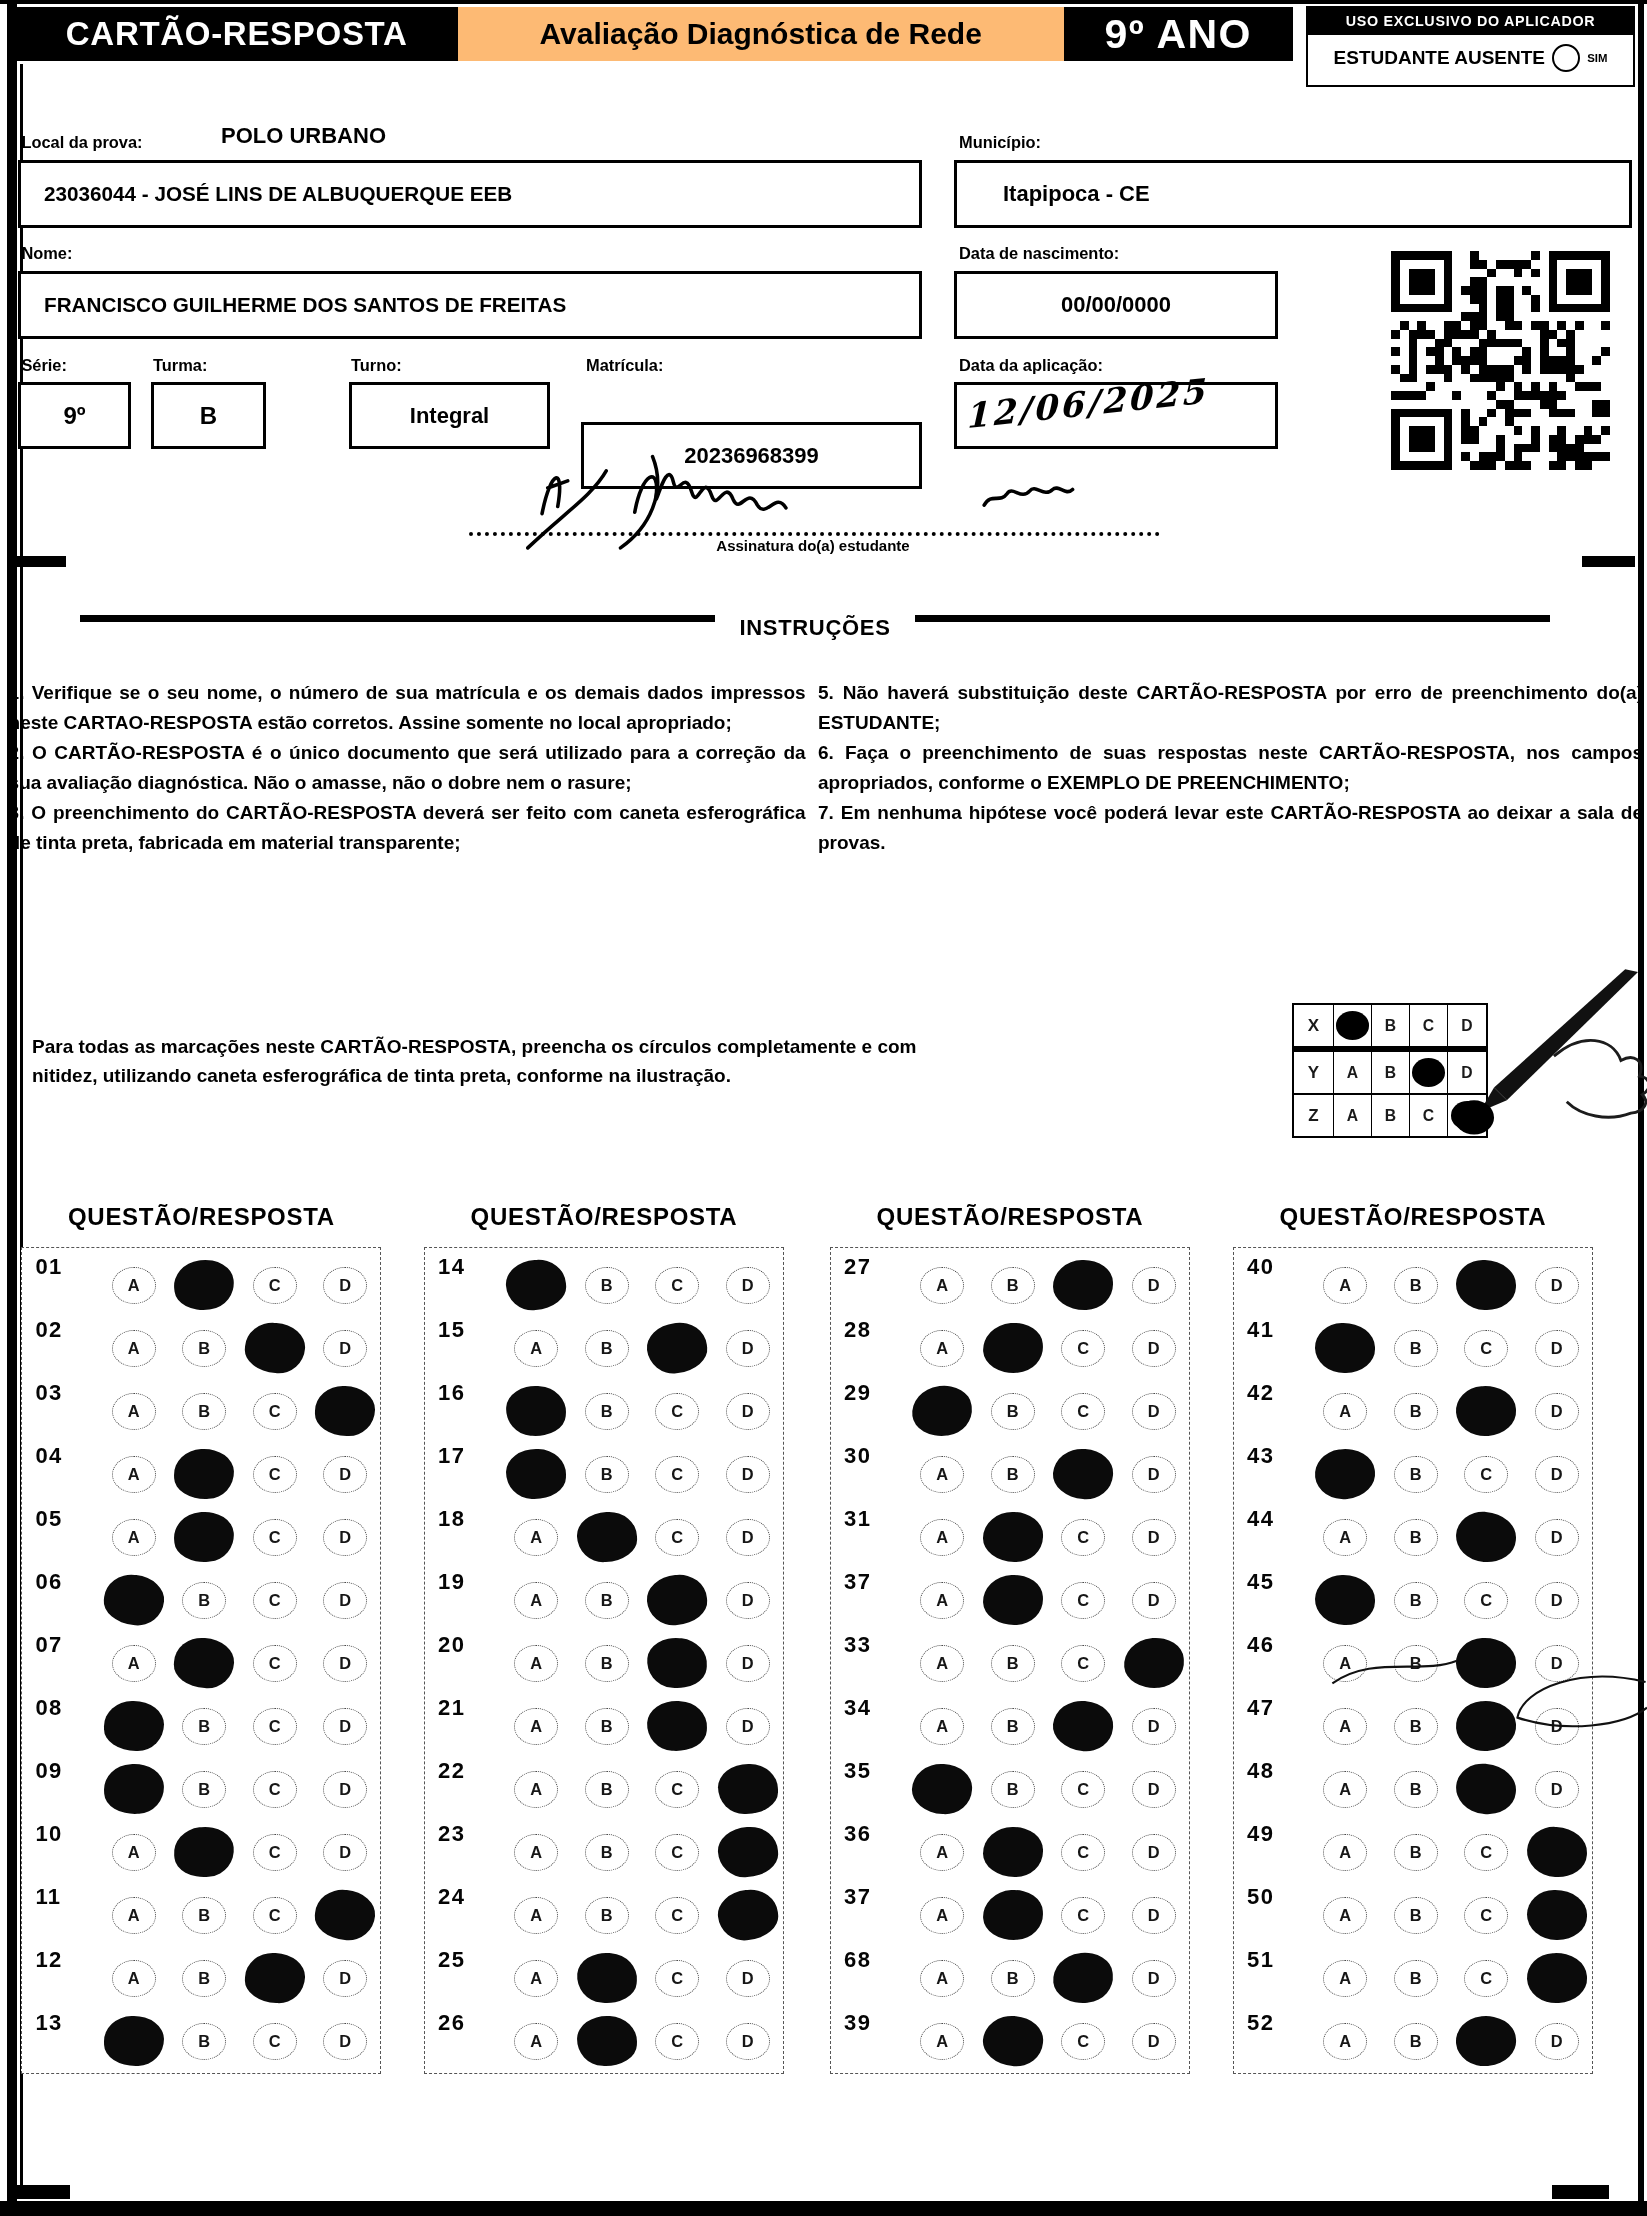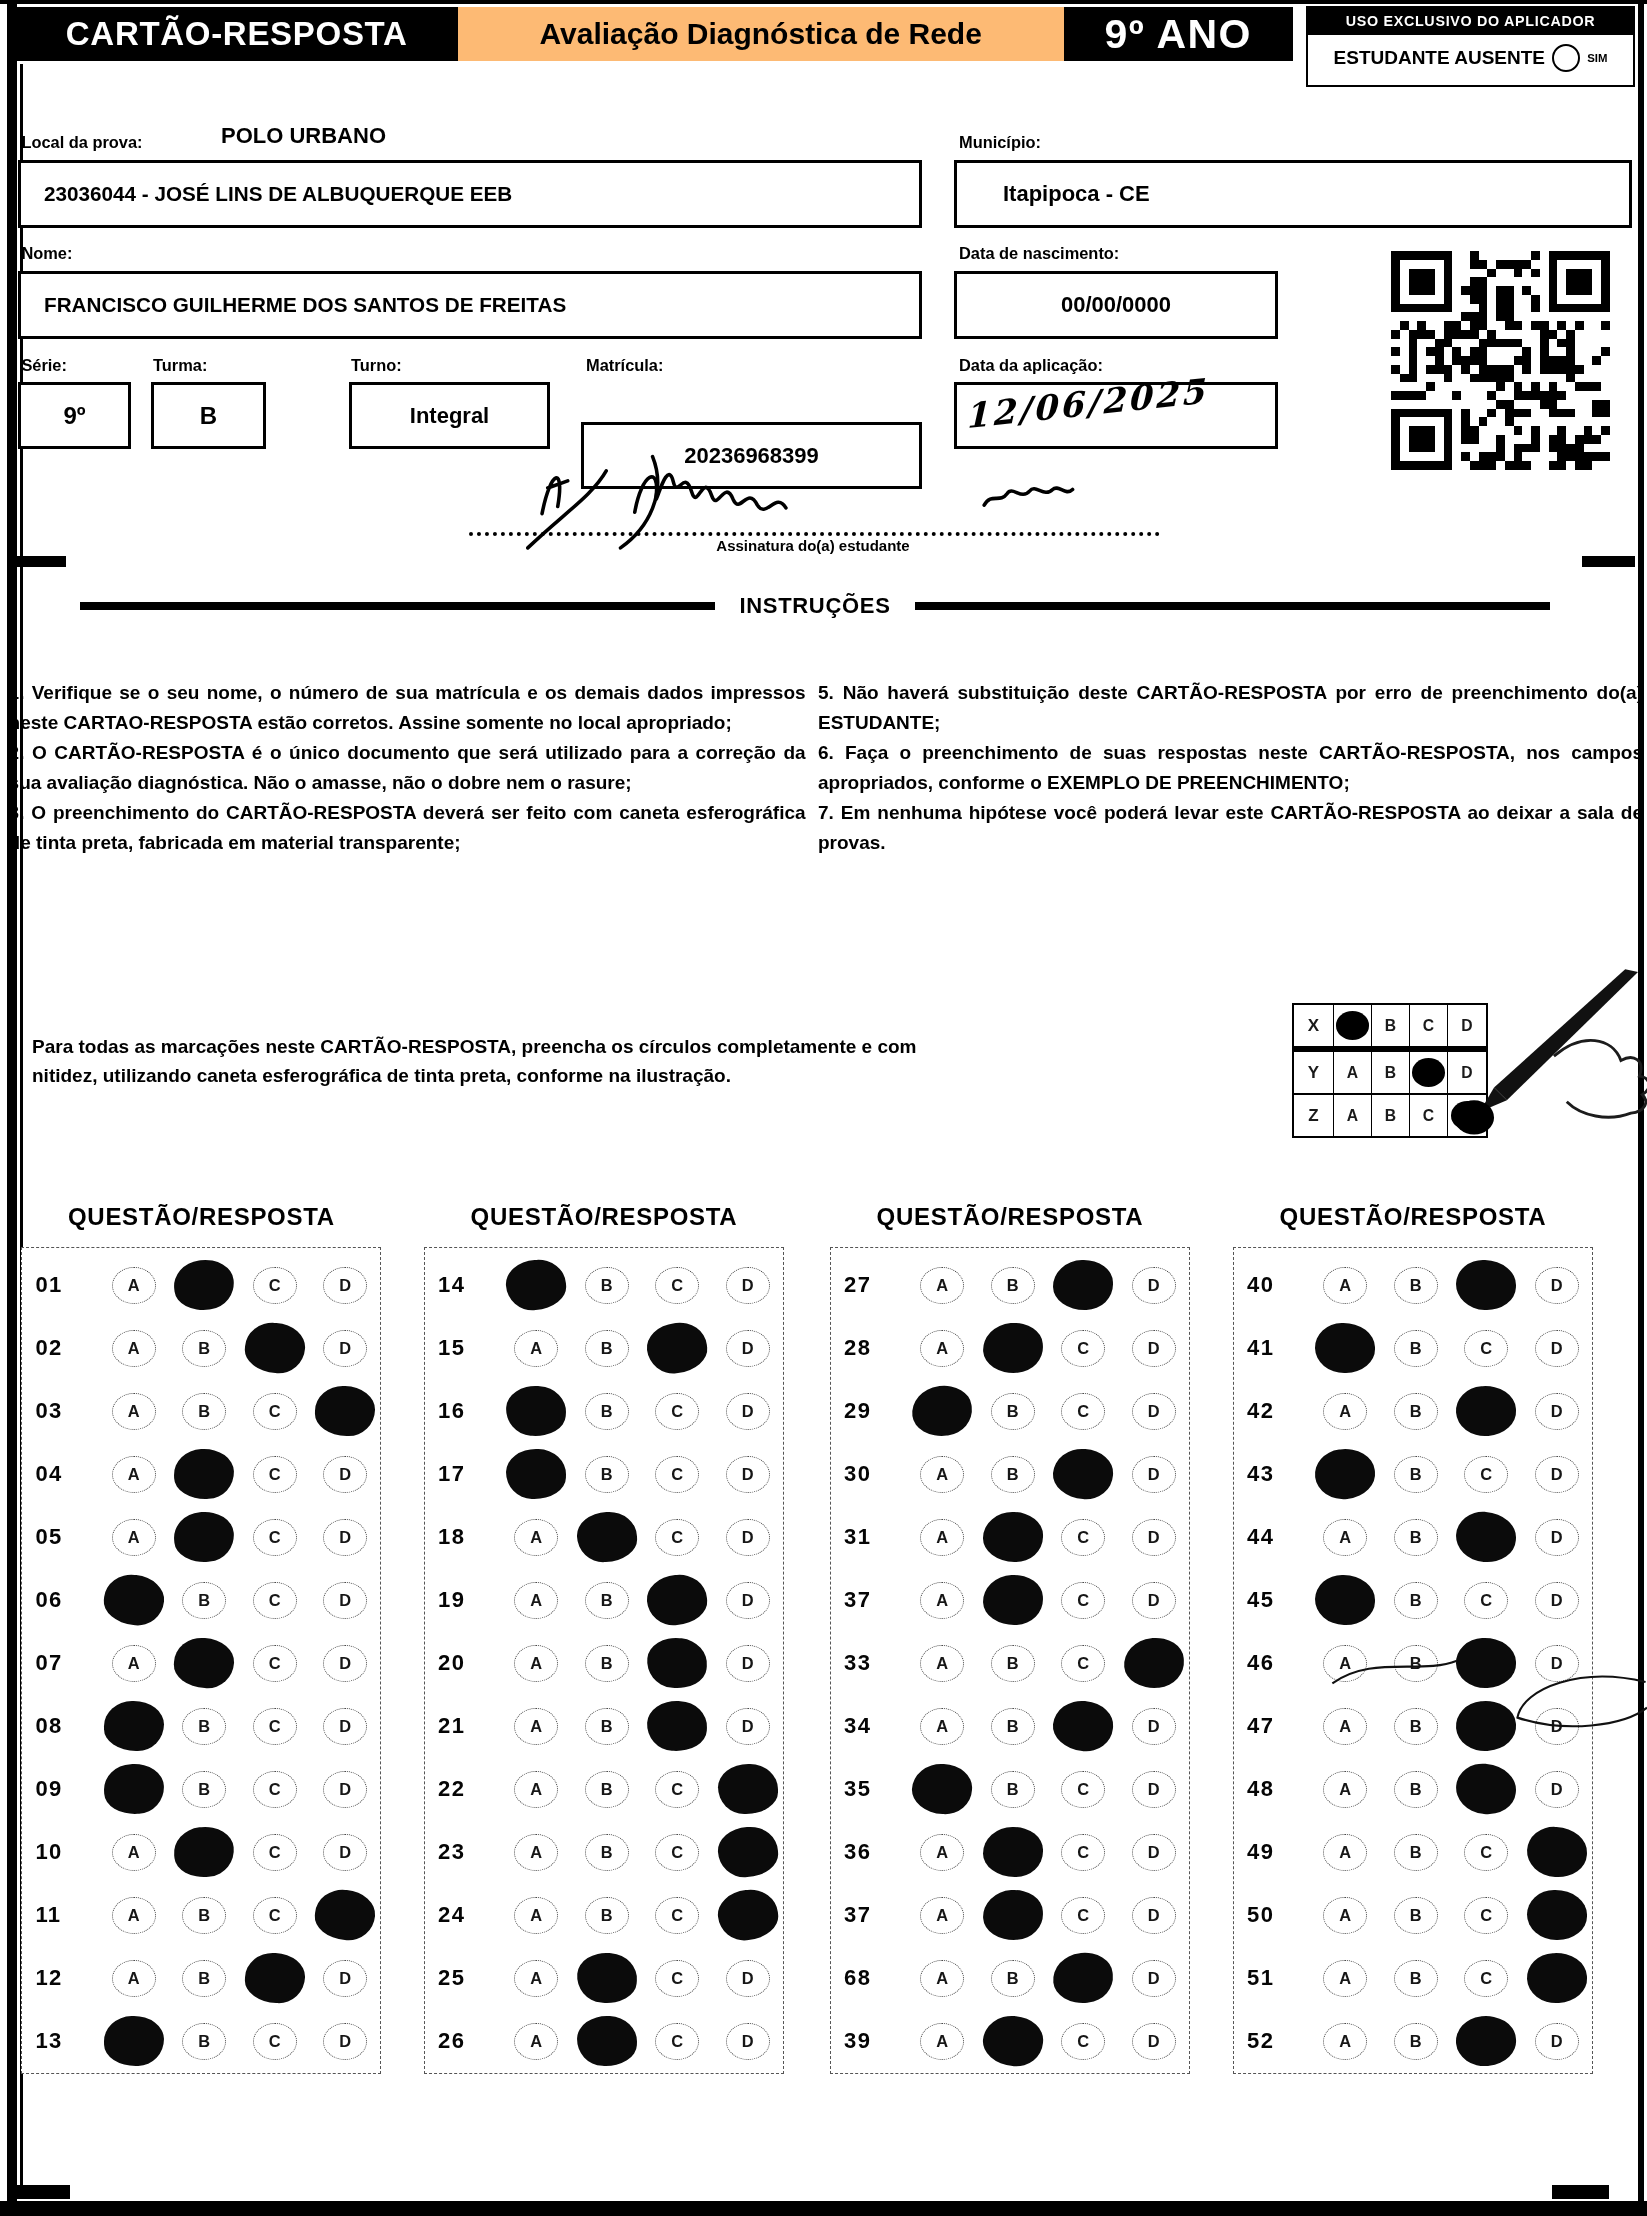--- a/index.html
+++ b/index.html
@@ -31,21 +31,21 @@
   .lbl{font-weight:700;font-size:16.4px;}
   .valbox{border:3.6px solid #000;box-sizing:border-box;display:flex;align-items:center;font-weight:700;background:#fff;}
   .big{font-size:20.7px;}
   .ctr{justify-content:center;}
   .handwrite{font-family:"DejaVu Serif",serif;font-style:italic;font-weight:700;font-size:34px;
              transform:rotate(-6deg) skewX(-8deg);transform-origin:left bottom;letter-spacing:2.9px;}
   .sigline{border-bottom:4.3px dotted #000;}
   .siglabel{font-weight:700;font-size:15px;text-align:center;}
   
   .bracket{background:#000;}
-  .instr-titlerow{left:80px;top:593px;width:1470px;display:flex;align-items:center;}
+  .instr-titlerow{left:80px;top:615px;width:1470px;display:flex;align-items:flex-start;}
   .rule{flex:1;height:7.1px;background:#000;}
   .instr-title{margin:0 24px;font-weight:800;font-size:22px;letter-spacing:0.7px;}
   .instr{font-size:19px;line-height:30px;font-weight:700;text-align:justify;}
   .instr p{margin:0;}
   .para{font-size:19px;line-height:29px;font-weight:700;}
   .legend{font-size:17px;line-height:27px;font-weight:700;}
   .legend p{margin:0;}
   
   .exgrid{left:1292px;top:1003px;border:2.9px solid #000;display:grid;
           grid-template-columns:40px 38px 38px 38px 38px;background:#fff;}
@@ -53,21 +53,21 @@
             font-weight:700;font-size:15.7px;color:#1a1a1a;}
   .exgrid > :nth-child(5n){border-right:none;}
   .exgrid > :nth-child(-n+5){border-bottom:6.4px solid #000;}
   .exgrid > :nth-child(n+6):nth-child(-n+10){border-bottom:2.9px solid #000;}
   .exg-label{font-weight:800;font-size:17px;}
   .exg-fill{width:33px;height:28.5px;background:#000;border-radius:50%;}
   
   .anshead{top:1203px;width:360px;text-align:center;font-weight:800;font-size:24px;letter-spacing:0.7px;}
   .ansbox{top:1247px;width:360px;height:827px;border:1.4px dashed #555;box-sizing:border-box;
           padding-top:5.7px;background:#fff;}
-  .arow{display:flex;align-items:center;height:63px;padding-left:13px;}
+  .arow{display:flex;height:63px;padding-left:13px;}
   .qnum{width:63px;font-size:22px;font-weight:800;letter-spacing:1.4px;color:#050505;}
   .cell{flex:1;display:flex;justify-content:center;align-items:center;}
   .bubble{width:44px;height:37px;border:1.4px dotted #3c3c3c;border-radius:50%;box-sizing:border-box;
           display:flex;align-items:center;justify-content:center;font-weight:700;font-size:16.4px;color:#161616;}
   .bubble.filled{border:none;background:#0b0b0b;width:60px;height:50px;}
   svg{display:block;}
 </style>
 </head>
 <body>
 

